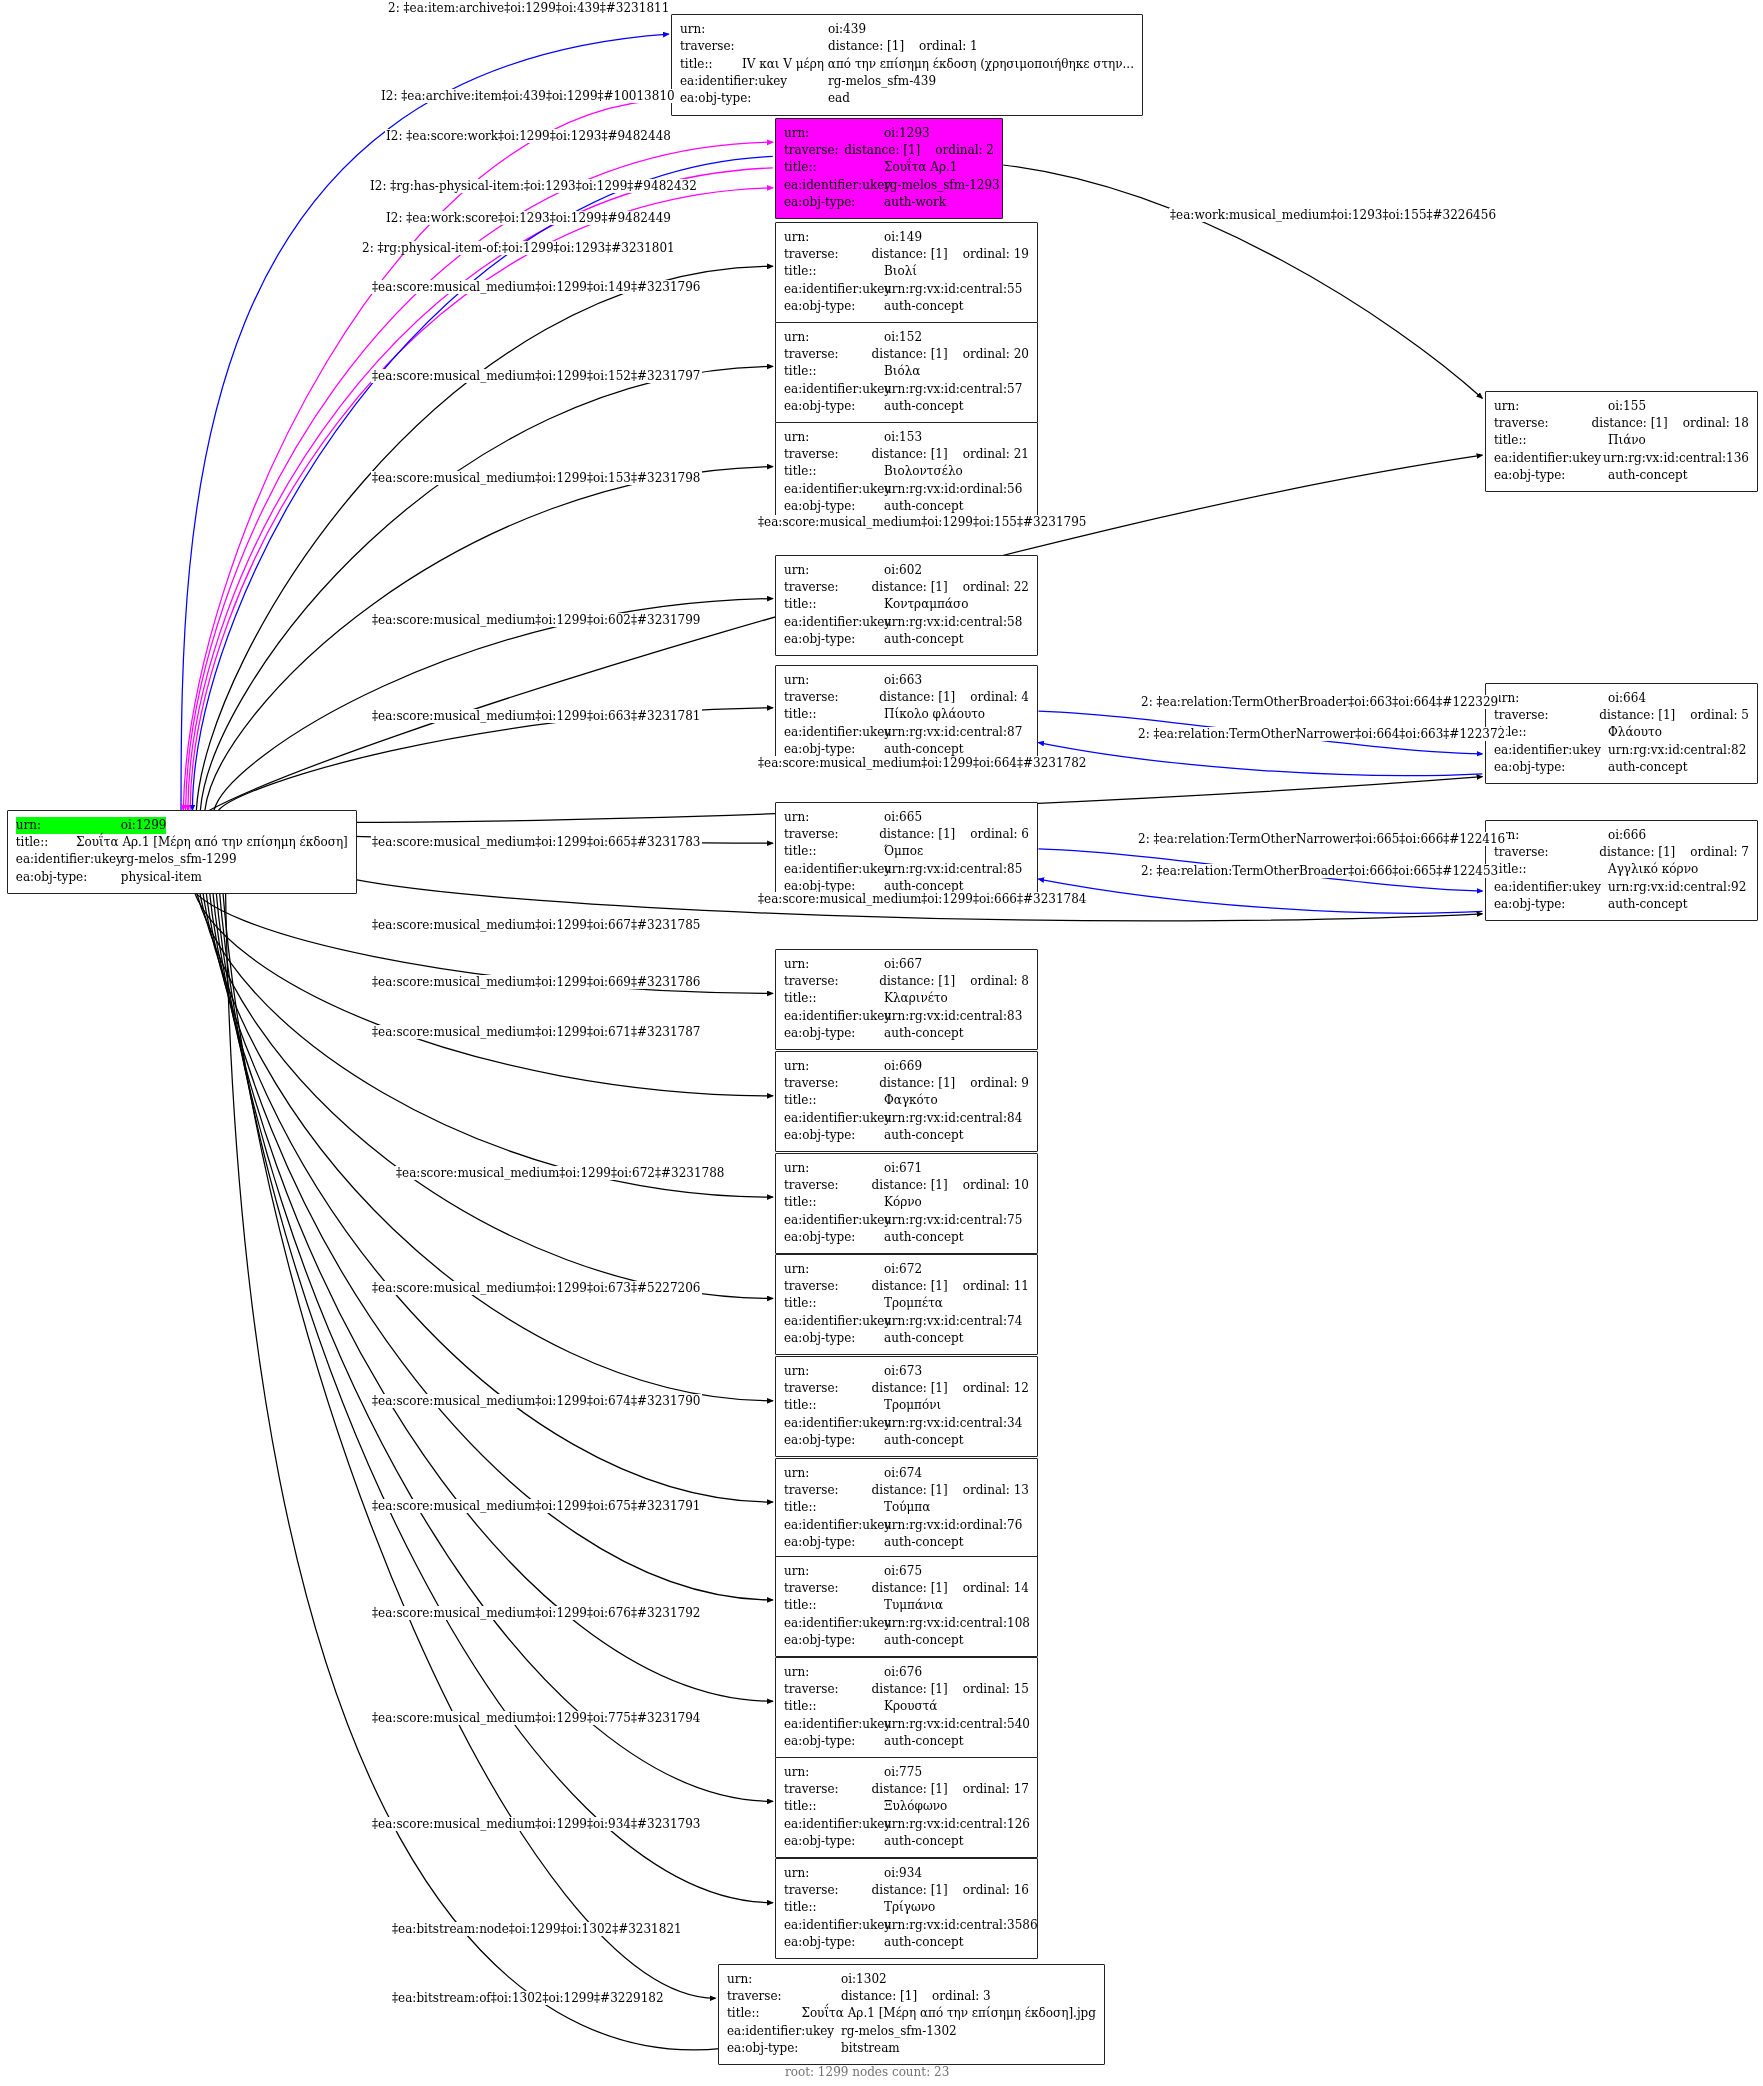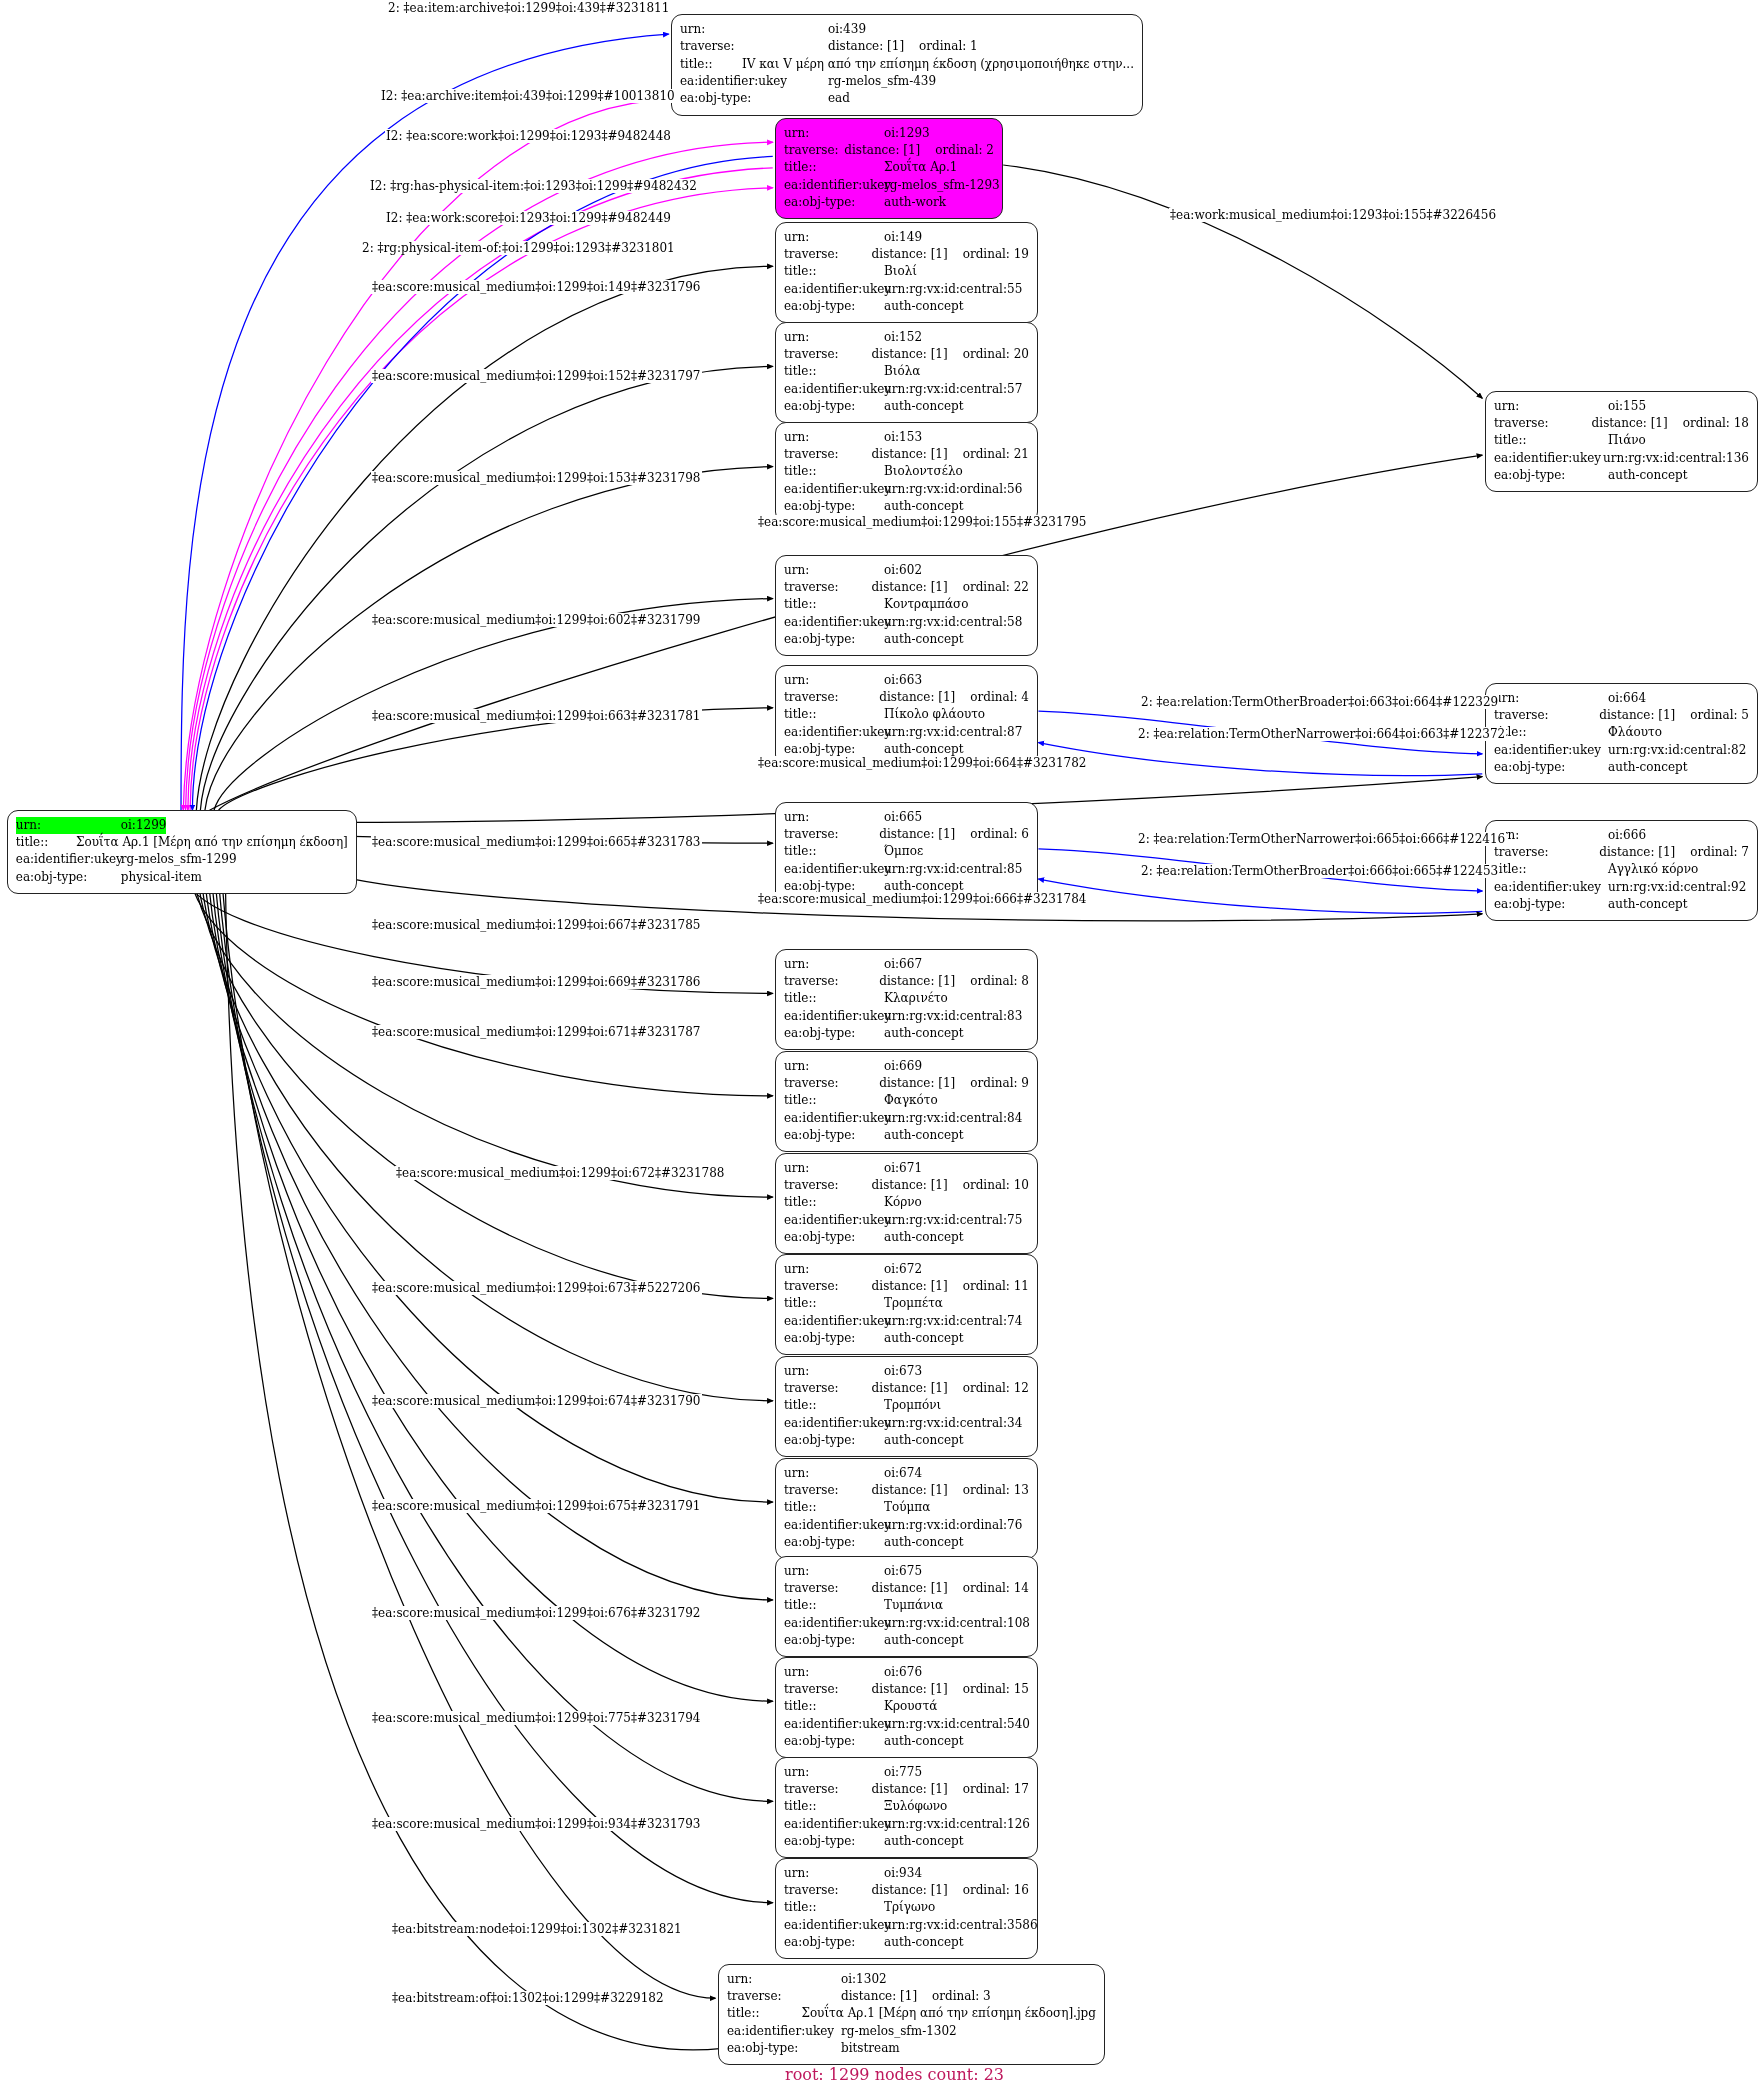--- a/index.html
+++ b/index.html
@@ -1,36 +1,36 @@
 <!DOCTYPE html>
 <html style="font-size:9px"><head>
 <meta charset="utf-8">
 <style>
   html,body{margin:0;padding:0;background:#ffffff;}
   body{font-family:"DejaVu Serif", serif;}
   #canvas{position:relative;width:1764px;height:2087px;background:#fff;overflow:hidden;}
   svg#edges{position:absolute;left:0;top:0;width:1764px;height:2087px;pointer-events:none;}
 
-  .node{position:absolute;box-sizing:border-box;border:1.1px solid #222;border-radius:11px;
+  .node{position:absolute;box-sizing:border-box;border:1.1px solid #222;border-radius:1px;
         background:#fff;padding:5.7px 8px 6.8px 8px;}
   .node.root{background:#fff;}
   .node .row{display:flex;align-items:baseline;line-height:1.45;white-space:nowrap;}
   .node .k{display:inline-block;font-size:12px;color:#000;}
   .node .v{display:inline-block;font-size:12px;color:#000;}
   .node .sub{display:inline-block;font-size:12px;}
   .node .sub .d{display:inline-block;}
   .node .sub .o{display:inline-block;padding-left:15px;}
 
   
   .hl-green .row.first .k,.hl-green .row.first .v{background:#00ff00;}
   .node.magenta{background:#ff00ff;}
 
   .edgelabel{position:absolute;font-size:12px;color:#000;white-space:nowrap;
              background:#fff;padding:0 1.1px;}
-  .footer{position:absolute;font-size:16px;color:#be185d;white-space:nowrap;}
+  .footer{position:absolute;font-size:12px;color:#737373;white-space:nowrap;}
 </style>
 </head>
 <body>
 
 <div id="canvas">
   <svg id="edges" xmlns="http://www.w3.org/2000/svg" viewBox="0 0 3100 3668" width="1764" height="2087">
     <defs>
       <marker id="ah-black" markerWidth="12" markerHeight="12" refX="10" refY="5" orient="auto" markerUnits="userSpaceOnUse">
         <path d="M0,0 L12,5 L0,10 z" fill="#000000"></path>
       </marker>

